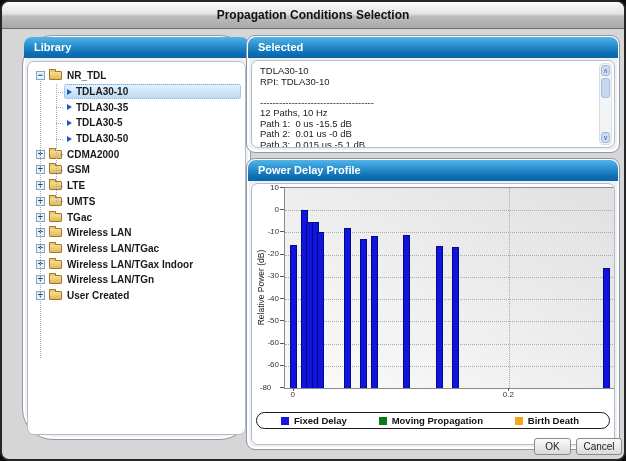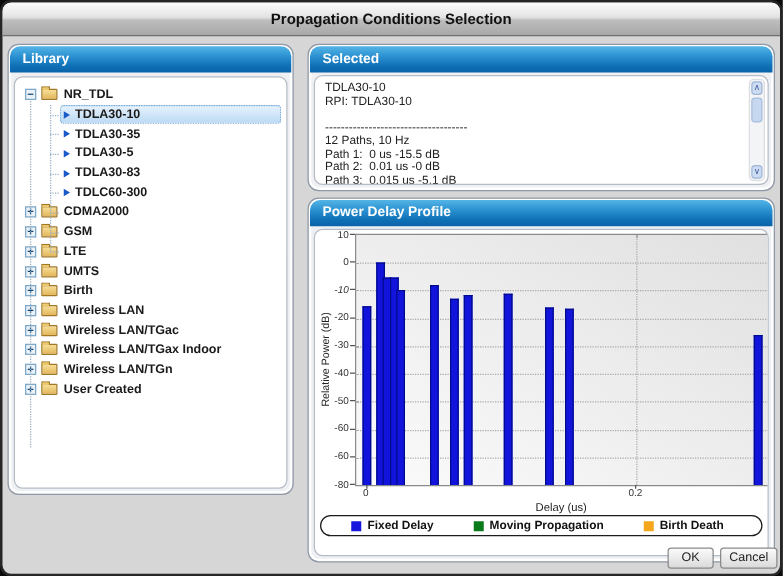--- a/index.html
+++ b/index.html
@@ -9,21 +9,21 @@
     background:linear-gradient(180deg,#fdfdfd 0%,#e3e3e3 45%,#bdbdbd 55%,#a8a8a8 100%);
     border-bottom:1px solid #6f6f6f;display:flex;align-items:center;justify-content:center;
     font-size:12px;font-weight:bold;color:#111;}
   .panel{position:absolute;border:1px solid #8f98a6;border-radius:9px;background:#eef0f3;
     box-shadow:inset 0 0 0 2px #ffffff;box-sizing:border-box;}
   .panel-header{position:absolute;top:1px;left:1px;right:1px;height:21px;border-radius:8px 8px 0 0;
     background:linear-gradient(180deg,#53b4e6 0%,#2a90d0 40%,#0f70b6 75%,#0a63a8 100%);
     color:#fff;font-size:11px;font-weight:bold;line-height:21px;padding-left:10px;box-sizing:border-box;}
   .panel-body{position:absolute;left:4px;right:4px;bottom:4px;background:#fff;
     border:1px solid #b6bcc6;border-radius:7px;overflow:hidden;}
-  #library-panel{left:4px;top:33px;width:229px;height:361px;}
+  #library-panel{left:20px;top:33px;width:229px;height:405px;border-radius:31px;}
   #library-panel .panel-body{top:25px;}
   #selected-panel{left:244px;top:33px;width:374px;height:118px;}
   #selected-panel .panel-body{top:24px;}
   #pdp-panel{left:244px;top:156px;width:374px;height:292px;}
   #pdp-panel .panel-body{top:24px;}
 
   
   #tree{position:absolute;inset:0;padding-top:6px;box-sizing:border-box;}
   .trow{display:flex;align-items:center;height:15.7px;font-size:10px;font-weight:bold;color:#1a1a1a;position:relative;}
   .trow.lvl0{padding-left:8px;}
@@ -115,27 +115,21 @@
             </div>
             <div class="trow lvl1">
               <span class="rowbody">
                 <span class="tri"></span>
                 <span class="tlabel">TDLA30-5</span>
               </span>
             </div>
             <div class="trow lvl1">
               <span class="rowbody">
                 <span class="tri"></span>
-                <span class="tlabel">TDLA30-83</span>
-              </span>
-            </div>
-            <div class="trow lvl1">
-              <span class="rowbody">
-                <span class="tri"></span>
-                <span class="tlabel">TDLC60-300</span>
+                <span class="tlabel">TDLA30-50</span>
               </span>
             </div>
             <div class="trow lvl0">
               <span class="exp">+</span>
               <span class="folder-icon"></span>
               <span class="tlabel">CDMA2000</span>
             </div>
             <div class="trow lvl0">
               <span class="exp">+</span>
               <span class="folder-icon"></span>
@@ -147,21 +141,21 @@
               <span class="tlabel">LTE</span>
             </div>
             <div class="trow lvl0">
               <span class="exp">+</span>
               <span class="folder-icon"></span>
               <span class="tlabel">UMTS</span>
             </div>
             <div class="trow lvl0">
               <span class="exp">+</span>
               <span class="folder-icon"></span>
-              <span class="tlabel">Birth</span>
+              <span class="tlabel">TGac</span>
             </div>
             <div class="trow lvl0">
               <span class="exp">+</span>
               <span class="folder-icon"></span>
               <span class="tlabel">Wireless LAN</span>
             </div>
             <div class="trow lvl0">
               <span class="exp">+</span>
               <span class="folder-icon"></span>
               <span class="tlabel">Wireless LAN/TGac</span>
@@ -240,21 +234,20 @@
               <div class="bar" style="left: 26.6961px; top: 33.5556px; height: 166.444px; background: rgb(18, 20, 220); border-top: 1px solid rgb(0, 10, 140); border-right: 1px solid rgb(0, 10, 140); border-left: 1px solid rgb(0, 10, 140); border-image: initial; border-bottom: none;"></div>
               <div class="bar" style="left: 32.0882px; top: 43.5556px; height: 156.444px; background: rgb(18, 20, 220); border-top: 1px solid rgb(0, 10, 140); border-right: 1px solid rgb(0, 10, 140); border-left: 1px solid rgb(0, 10, 140); border-image: initial; border-bottom: none;"></div>
               <div class="bar" style="left: 59.049px; top: 40.4444px; height: 159.556px; background: rgb(18, 20, 220); border-top: 1px solid rgb(0, 10, 140); border-right: 1px solid rgb(0, 10, 140); border-left: 1px solid rgb(0, 10, 140); border-image: initial; border-bottom: none;"></div>
               <div class="bar" style="left: 75.2255px; top: 51.3333px; height: 148.667px; background: rgb(18, 20, 220); border-top: 1px solid rgb(0, 10, 140); border-right: 1px solid rgb(0, 10, 140); border-left: 1px solid rgb(0, 10, 140); border-image: initial; border-bottom: none;"></div>
               <div class="bar" style="left: 86.0098px; top: 47.7778px; height: 152.222px; background: rgb(18, 20, 220); border-top: 1px solid rgb(0, 10, 140); border-right: 1px solid rgb(0, 10, 140); border-left: 1px solid rgb(0, 10, 140); border-image: initial; border-bottom: none;"></div>
               <div class="bar" style="left: 118.363px; top: 46.6667px; height: 153.333px; background: rgb(18, 20, 220); border-top: 1px solid rgb(0, 10, 140); border-right: 1px solid rgb(0, 10, 140); border-left: 1px solid rgb(0, 10, 140); border-image: initial; border-bottom: none;"></div>
               <div class="bar" style="left: 150.716px; top: 58.2222px; height: 141.778px; background: rgb(18, 20, 220); border-top: 1px solid rgb(0, 10, 140); border-right: 1px solid rgb(0, 10, 140); border-left: 1px solid rgb(0, 10, 140); border-image: initial; border-bottom: none;"></div>
               <div class="bar" style="left: 166.892px; top: 59.1111px; height: 140.889px; background: rgb(18, 20, 220); border-top: 1px solid rgb(0, 10, 140); border-right: 1px solid rgb(0, 10, 140); border-left: 1px solid rgb(0, 10, 140); border-image: initial; border-bottom: none;"></div>
               <div class="bar" style="left: 317.873px; top: 80.4444px; height: 119.556px; background: rgb(18, 20, 220); border-top: 1px solid rgb(0, 10, 140); border-right: 1px solid rgb(0, 10, 140); border-left: 1px solid rgb(0, 10, 140); border-image: initial; border-bottom: none;"></div>
             </div>
-          <div class="axis-title-x">Delay (us)</div>
           <div id="legend">
               <div class="leg-item">
                 <span class="leg-swatch" style="background: rgb(22, 22, 220);"></span>
                 <span class="leg-label">Fixed Delay</span>
               </div>
               <div class="leg-item">
                 <span class="leg-swatch" style="background: rgb(11, 122, 27);"></span>
                 <span class="leg-label">Moving Propagation</span>
               </div>
               <div class="leg-item">
@@ -274,21 +267,21 @@
             <div class="ylab" style="top: 87.3889px;">-30</div>
             <div class="ytick" style="top: 114.111px;"></div>
             <div class="ylab" style="top: 109.611px;">-40</div>
             <div class="ytick" style="top: 136.333px;"></div>
             <div class="ylab" style="top: 131.833px;">-50</div>
             <div class="ytick" style="top: 158.556px;"></div>
             <div class="ylab" style="top: 154.056px;">-60</div>
             <div class="ytick" style="top: 180.778px;"></div>
             <div class="ylab" style="top: 176.278px;">-60</div>
             <div class="ytick" style="top: 203px;"></div>
-            <div class="ylab" style="top: 198.5px;">-80</div>
+            <div class="ylab" style="top: 198.5px; text-align: center;">-80</div>
             <div class="xtick" style="left: 40.6275px;"></div>
             <div class="xlab" style="left: 25.6275px;">0</div>
             <div class="xtick" style="left: 256.314px;"></div>
             <div class="xlab" style="left: 241.314px;">0.2</div>
           </div>
       </div>
     </div>
 
     <div class="btn" id="ok-button">OK</div>
     <div class="btn" id="cancel-button">Cancel</div>

